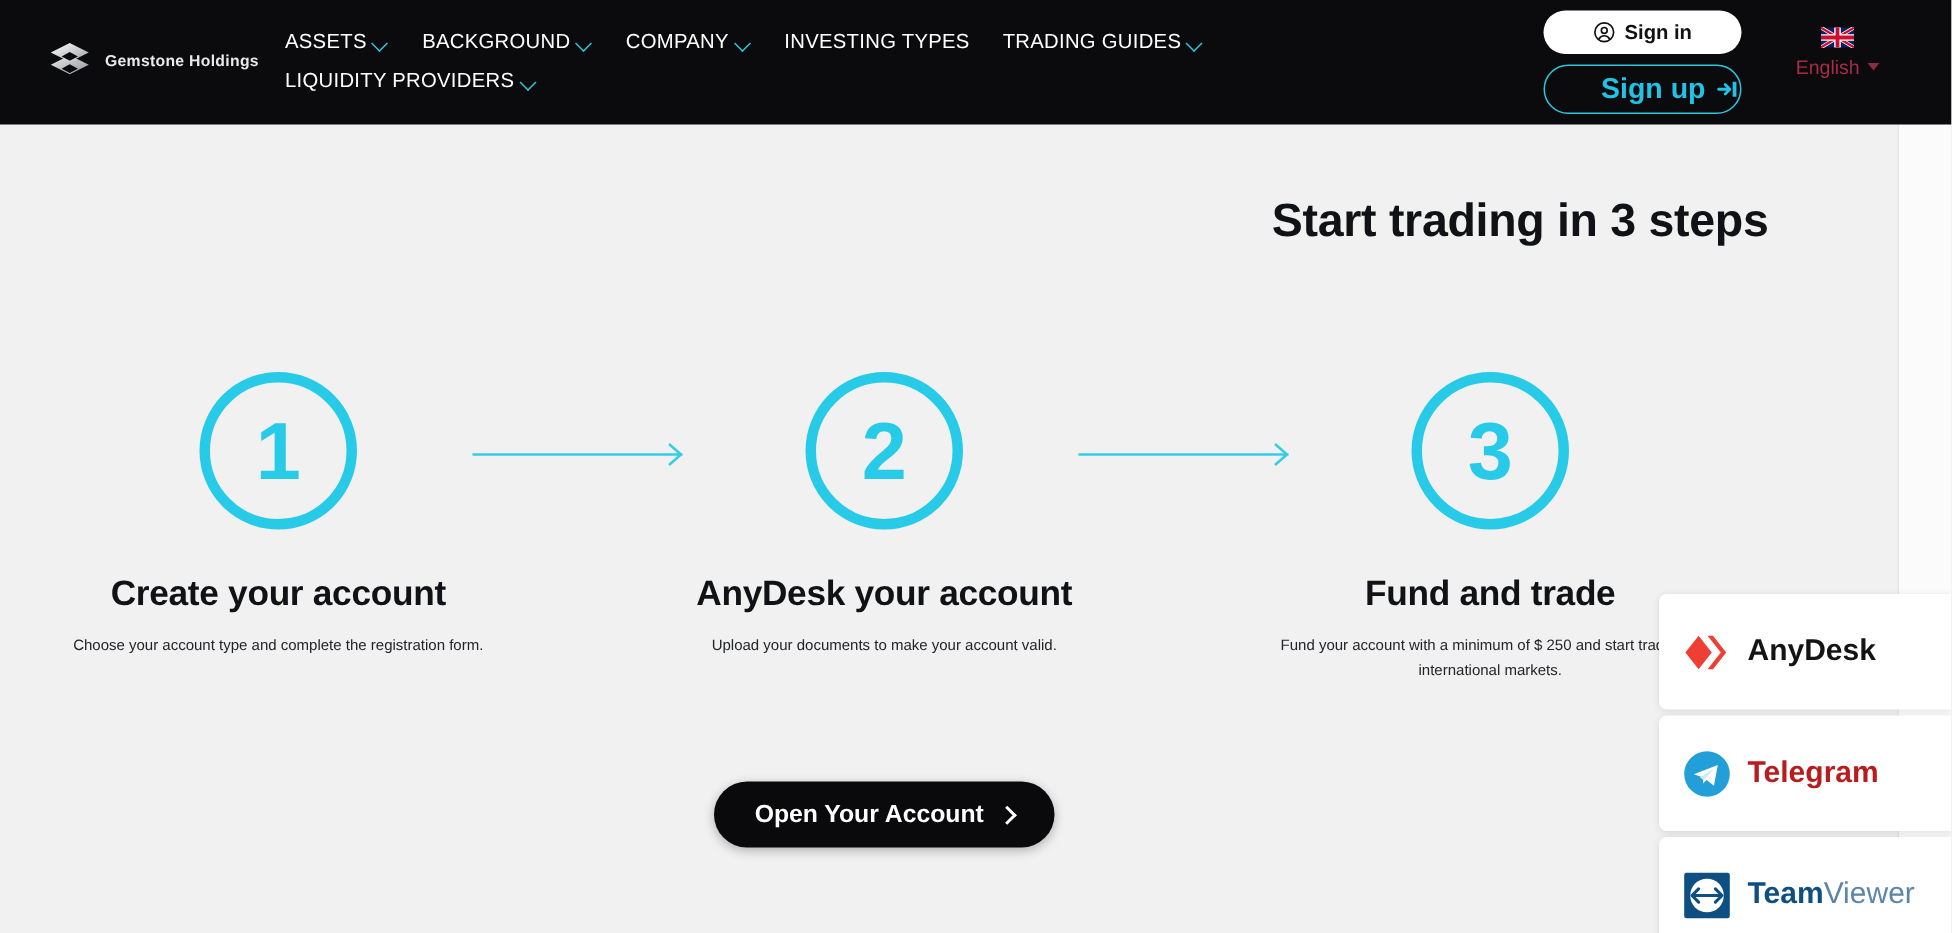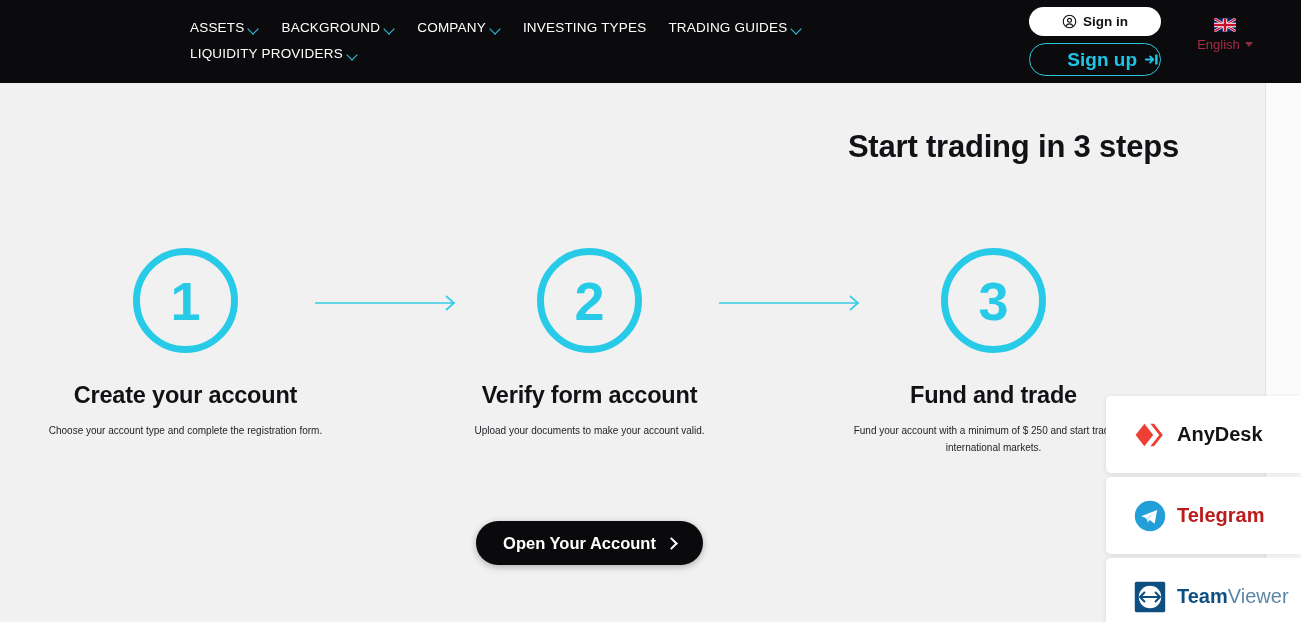--- a/index.html
+++ b/index.html
@@ -233,40 +233,55 @@
     width: 195px;
     z-index: 30;
   }
   .contact-card {
     width: 195px;
     height: 77px;
     background: #ffffff;
     border-radius: 5px 0 0 5px;
     display: flex;
     align-items: center;
-    padding-left: 28px;
+    padding-left: 16px;
     gap: 11px;
     margin-bottom: 4px;
     box-shadow: 0 1px 5px rgba(0,0,0,.10);
     cursor: pointer;
   }
   .contact-label { font-size: 20px; font-weight: bold; white-space: nowrap; }
   .lbl-anydesk { color: #141414; }
   .lbl-telegram { color: #b91c1c; font-weight: bold; }
   .lbl-tv-a { color: #0e4f82; font-weight: bold; margin-top: 22px; }
   .lbl-tv-b { color: #5c86a8; font-weight: normal; }
   .svc-icon { width: 32px; height: 32px; flex: none; display: block; }
 </style>
 </head>
 <body>
 
 <div id="page">
 
   <div class="navbar">
 
+    <div class="brand">
+      <svg class="brand-mark" viewBox="0 0 32 32">
+        <defs>
+          <linearGradient id="gmg" x1="0" y1="0" x2="1" y2="1">
+            <stop offset="0" stop-color="#ffffff"></stop>
+            <stop offset="1" stop-color="#9aa0a6"></stop>
+          </linearGradient>
+        </defs>
+        <path d="M16 3 L30 10 L16 17 L2 10 Z" fill="url(#gmg)"></path>
+        <path d="M16 12 L30 19 L16 26 L2 19 Z" fill="url(#gmg)" opacity=".92"></path>
+        <path d="M16 9.5 L22 12.8 L16 16 L10 12.8 Z" fill="#0b0b0d"></path>
+        <path d="M16 18.5 L22 21.8 L16 25 L10 21.8 Z" fill="#0b0b0d"></path>
+      </svg>
+      <span class="brand-name">Gemstone Holdings</span>
+    </div>
 
     <div class="nav-links">
       <div class="nav-row">
         <div class="nav-item">
           <span>ASSETS</span>
           <span class="chev"></span>
         </div>
         <div class="nav-item">
           <span>BACKGROUND</span>
           <span class="chev"></span>
@@ -337,21 +352,21 @@
       </div>
 
       <div class="connector">
         <svg class="arrow-svg" width="146" height="18" viewBox="0 0 146 18">
           <path d="M0 9h140M131 2l8 7-8 7" fill="none" stroke="#35cde6" stroke-width="1.7"></path>
         </svg>
       </div>
 
       <div class="step">
         <div class="circle">2</div>
-        <div class="step-title">Verify form account</div>
+        <div class="step-title">AnyDesk your account</div>
         <div class="step-desc">Upload your documents to make your account valid.</div>
       </div>
 
       <div class="connector">
         <svg class="arrow-svg" width="146" height="18" viewBox="0 0 146 18">
           <path d="M0 9h140M131 2l8 7-8 7" fill="none" stroke="#35cde6" stroke-width="1.7"></path>
         </svg>
       </div>
 
       <div class="step">

